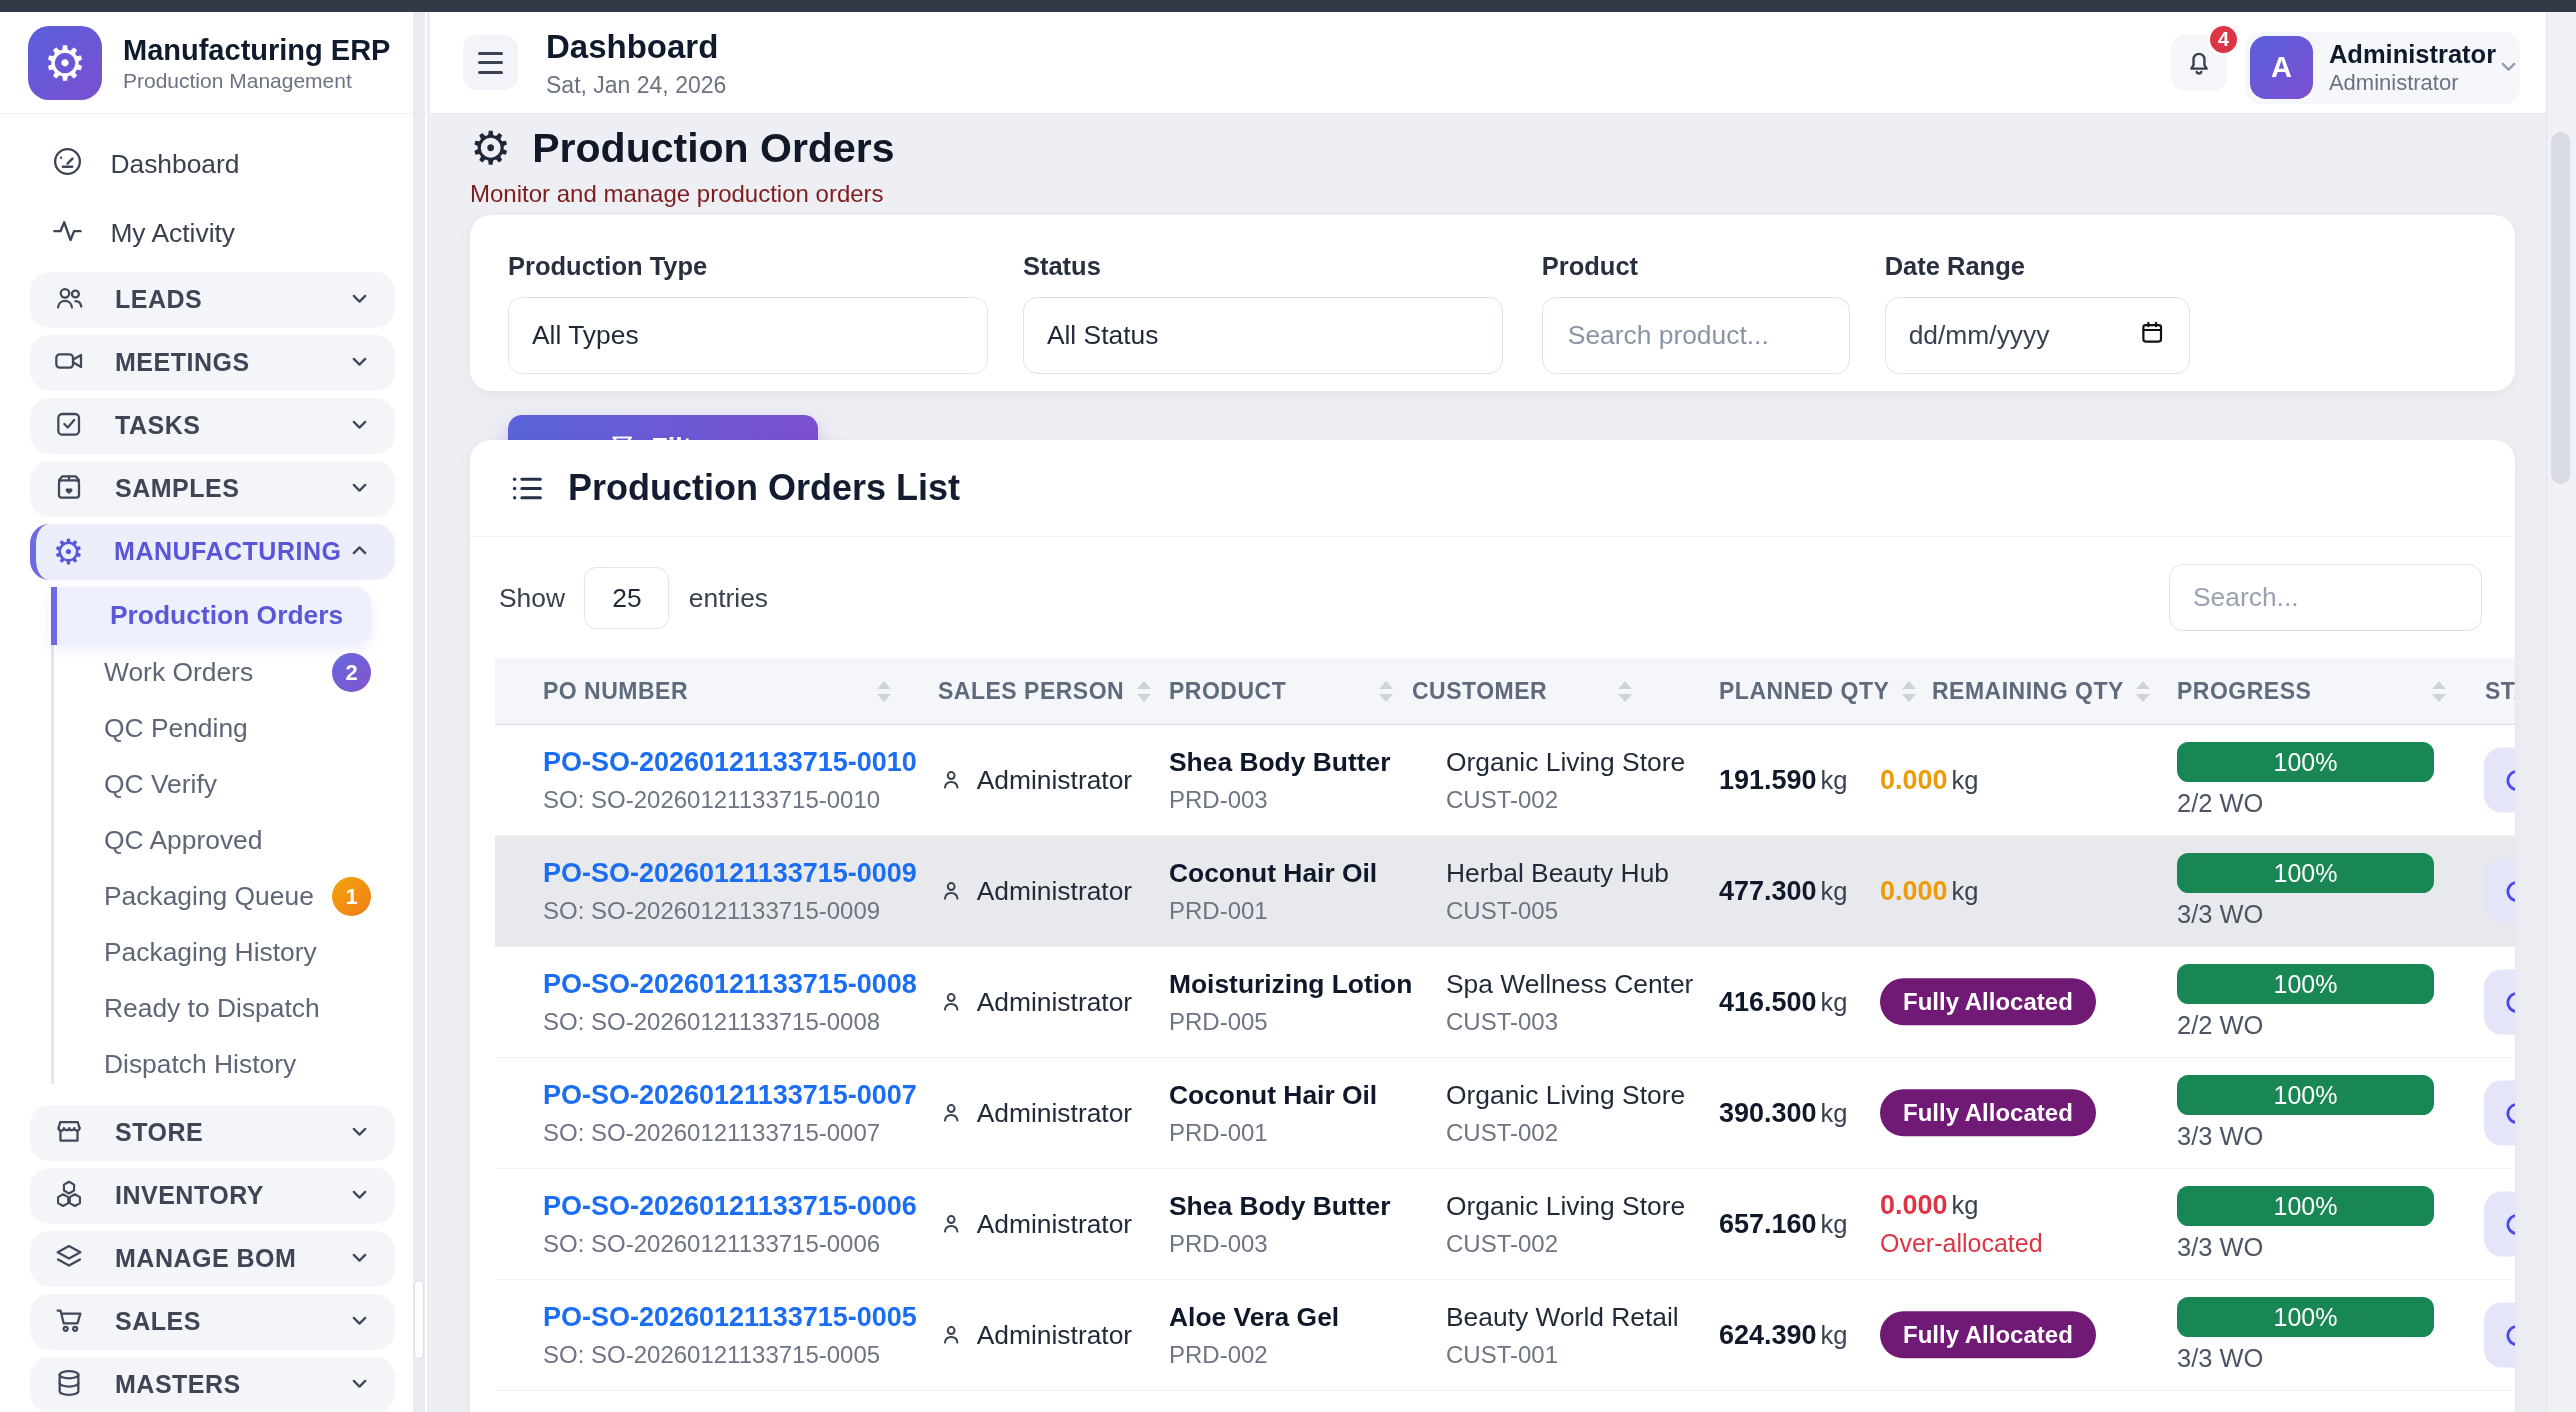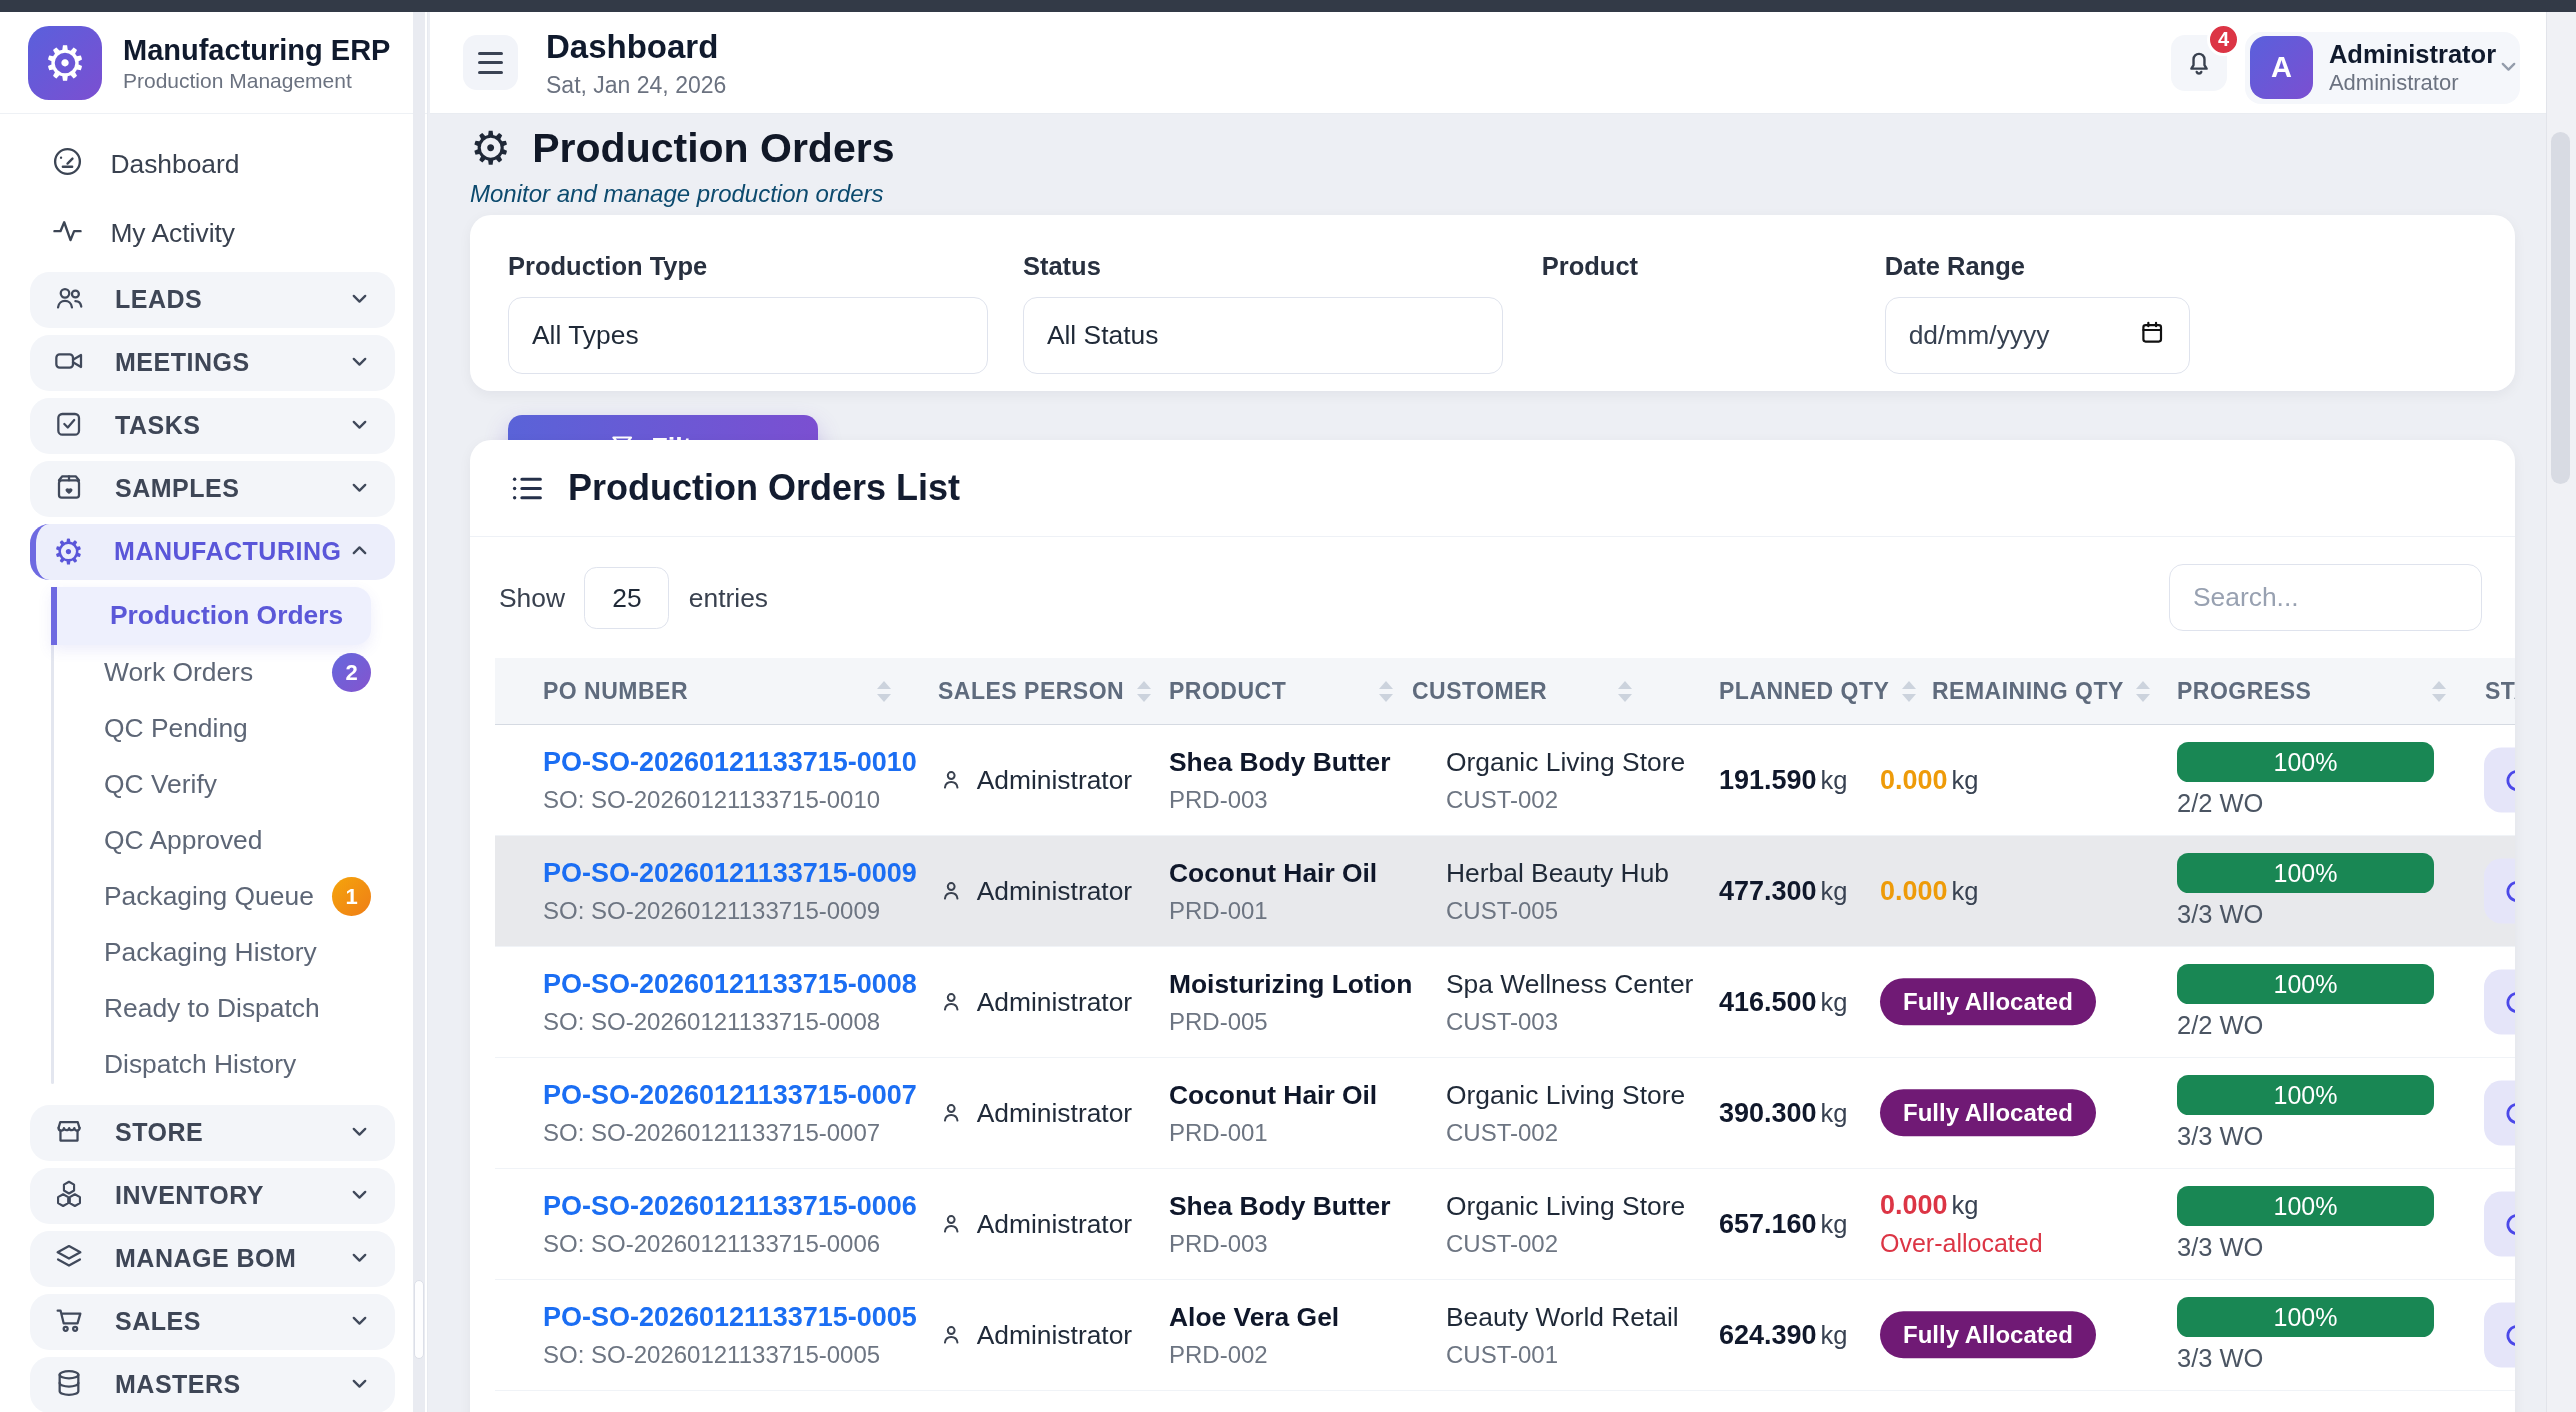--- a/index.html
+++ b/index.html
@@ -53,21 +53,21 @@
   .urole{font-size:22px;color:#6b7280;}
   .utext{margin-left:16px;}
   .userpill .chev{margin-left:auto;}
 
   
   .main{position:absolute;left:430px;top:114px;width:2116px;height:1298px;background:#edeff4;overflow:hidden;}
   .page-head{position:absolute;left:40px;top:10.6px;}
   .ph-row{display:flex;align-items:center;gap:21px;}
   .ph-gear{font-size:46px;color:#1f2837;line-height:1;}
   .ph-title{font-size:41px;font-weight:800;color:#111827;}
-  .ph-sub{font-size:24px;color:#0c4a6e;margin-top:8.8px;font-style:italic;}
+  .ph-sub{font-size:24px;color:#7f1d1d;margin-top:8.8px;}
 
   .card{position:absolute;background:#fff;border-radius:21px;box-shadow:0 3.5px 12.3px rgba(16,24,40,.05);}
   .filter-card{left:40px;top:101px;width:2045px;height:176px;padding:37px 0 0 38px;}
   .fgroup{display:inline-block;vertical-align:top;}
   .flabel{font-size:25.5px;font-weight:700;color:#28303f;margin-bottom:16px;}
   .fctrl{height:77px;border:1.8px solid #dfe3ed;border-radius:14px;font-size:26.4px;color:#1f2937;padding:0 23px;display:flex;align-items:center;background:#fff;}
   .fctrl input{border:none;outline:none;font-size:26.4px;width:100%;color:#1f2937;background:transparent;}
   .fctrl input::placeholder{color:#8a94a6;}
   .filterbtn{height:67px;width:310px;border:none;border-radius:14px;background:linear-gradient(90deg,#5a63d8,#7b4fd1);color:#fff;font-size:27px;font-weight:700;display:inline-flex;align-items:center;justify-content:center;gap:16px;cursor:pointer;box-shadow:0 10.6px 23px rgba(109,77,209,.30);vertical-align:top;}
   .filterbtn svg{width:26.4px;height:26.4px;}
@@ -335,20 +335,23 @@
       <div class="fgroup" style="width:480px;margin-right:31px;">
         <div class="flabel">Production Type</div>
         <div class="fctrl">All Types</div>
       </div>
       <div class="fgroup" style="width:480px;margin-right:35px;">
         <div class="flabel">Status</div>
         <div class="fctrl">All Status</div>
       </div>
       <div class="fgroup" style="width:308px;margin-right:31px;">
         <div class="flabel">Product</div>
+        <div class="fctrl">
+            <input placeholder="Search product..." style="">
+          </div>
       </div>
       <div class="fgroup" style="width:305px;margin-right:27px;">
         <div class="flabel">Date Range</div>
         <div class="fctrl" style="justify-content:space-between;color:#374151;">
           <span>dd/mm/yyyy</span>
           <span style="color:#111;"><svg viewBox="0 0 24 24" fill="none" stroke="currentColor" stroke-width="2" stroke-linecap="round" width="26.4" height="26.4">
                 <rect x="4" y="5.5" width="16" height="15" rx="2"></rect>
                 <path d="M4 10h16M8.5 3.5v3M15.5 3.5v3"></path>
               </svg></span>
         </div>

